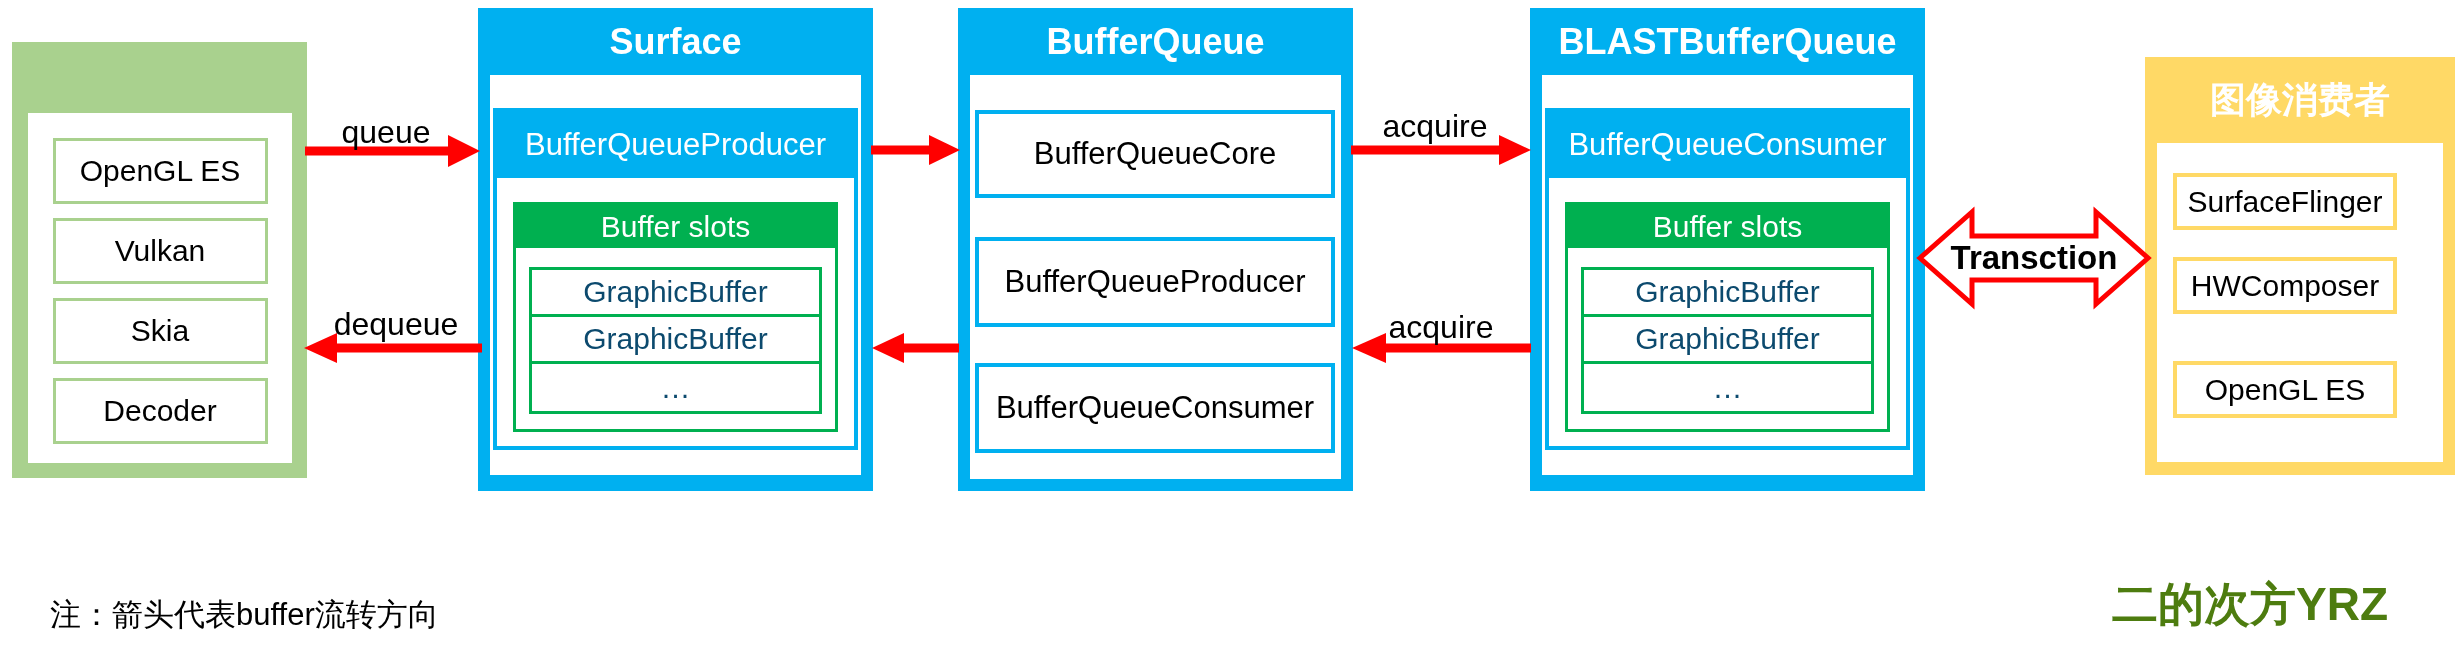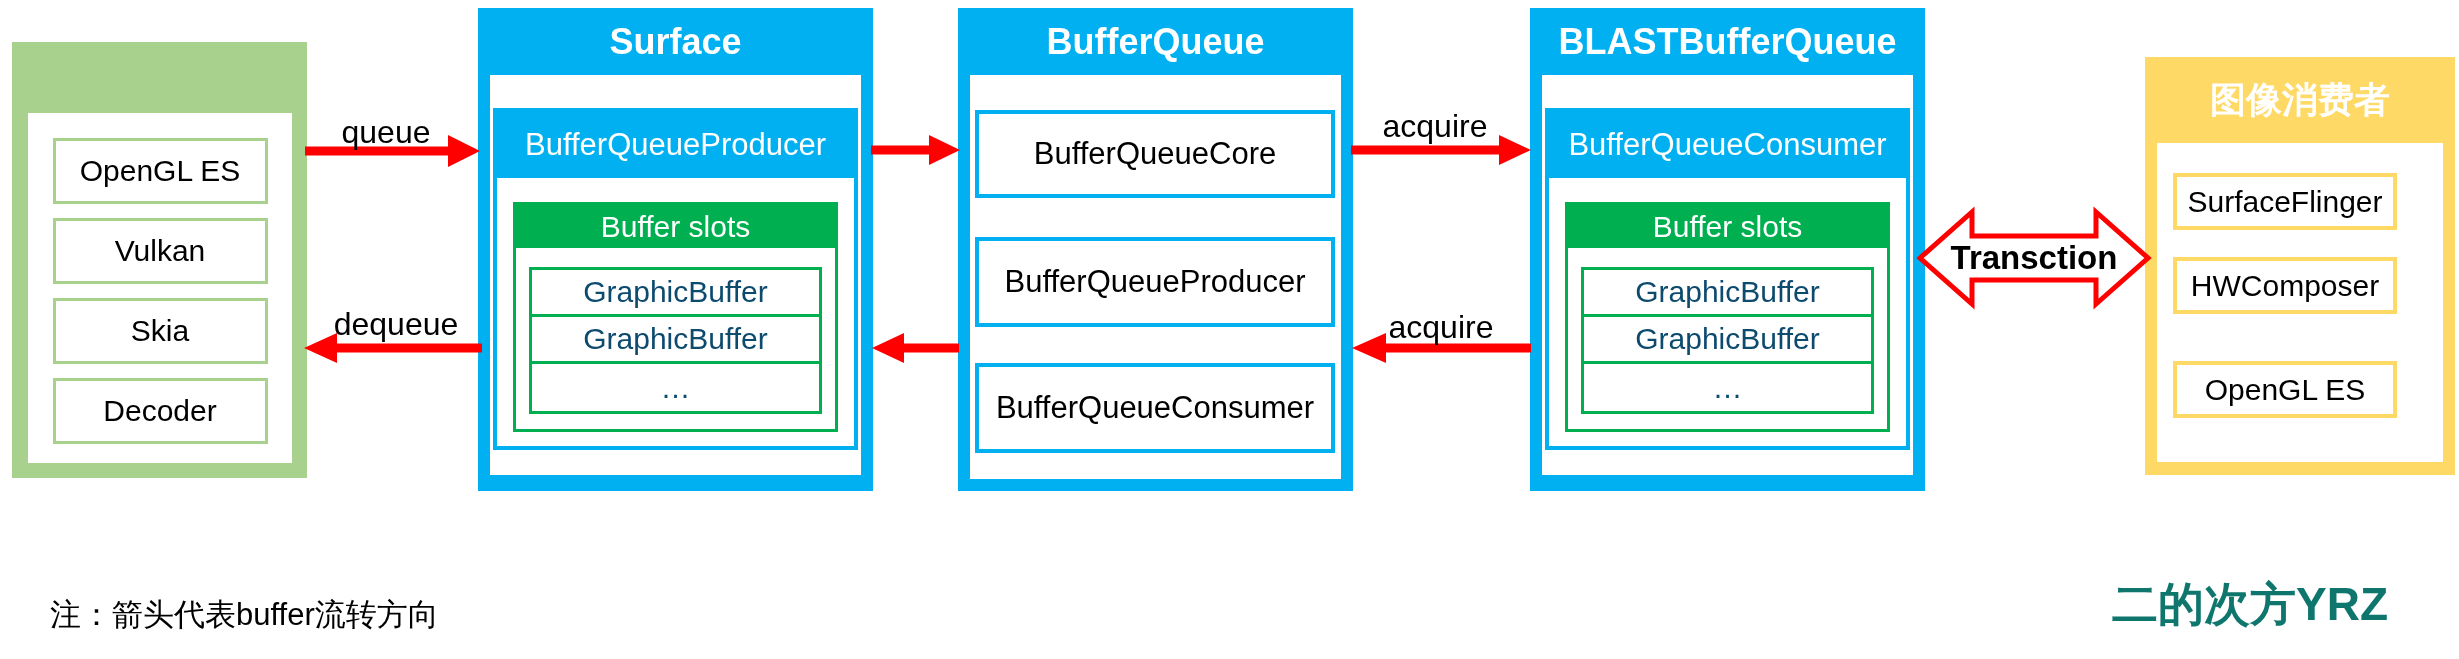--- a/index.html
+++ b/index.html
@@ -89,21 +89,21 @@
     color:#000000; font-size:33px; font-weight:bold; white-space:nowrap;
   }
   .lbl-queue   { left:386px;  top:132px; }
   .lbl-dequeue { left:396px;  top:324px; }
   .lbl-acquire { left:1435px; top:126px; }
   .lbl-release { left:1441px; top:327px; }
 
   
   .note { position:absolute; left:22px; top:594px; color:#000000; font-size:31px; white-space:nowrap;margin-left:28px; }
   .watermark {
-    position:absolute; left:2112px; top:574px; color:#0f766e; font-size:46px; font-weight:bold; white-space:nowrap;
+    position:absolute; left:2112px; top:574px; color:#4d7c0f; font-size:46px; font-weight:bold; white-space:nowrap;
   }
 </style>
 </head>
 <body>
 
 <div class="canvas">
 
   <div class="box producer">
     <div class="producer-body">
       <div class="p-item">OpenGL ES</div>

